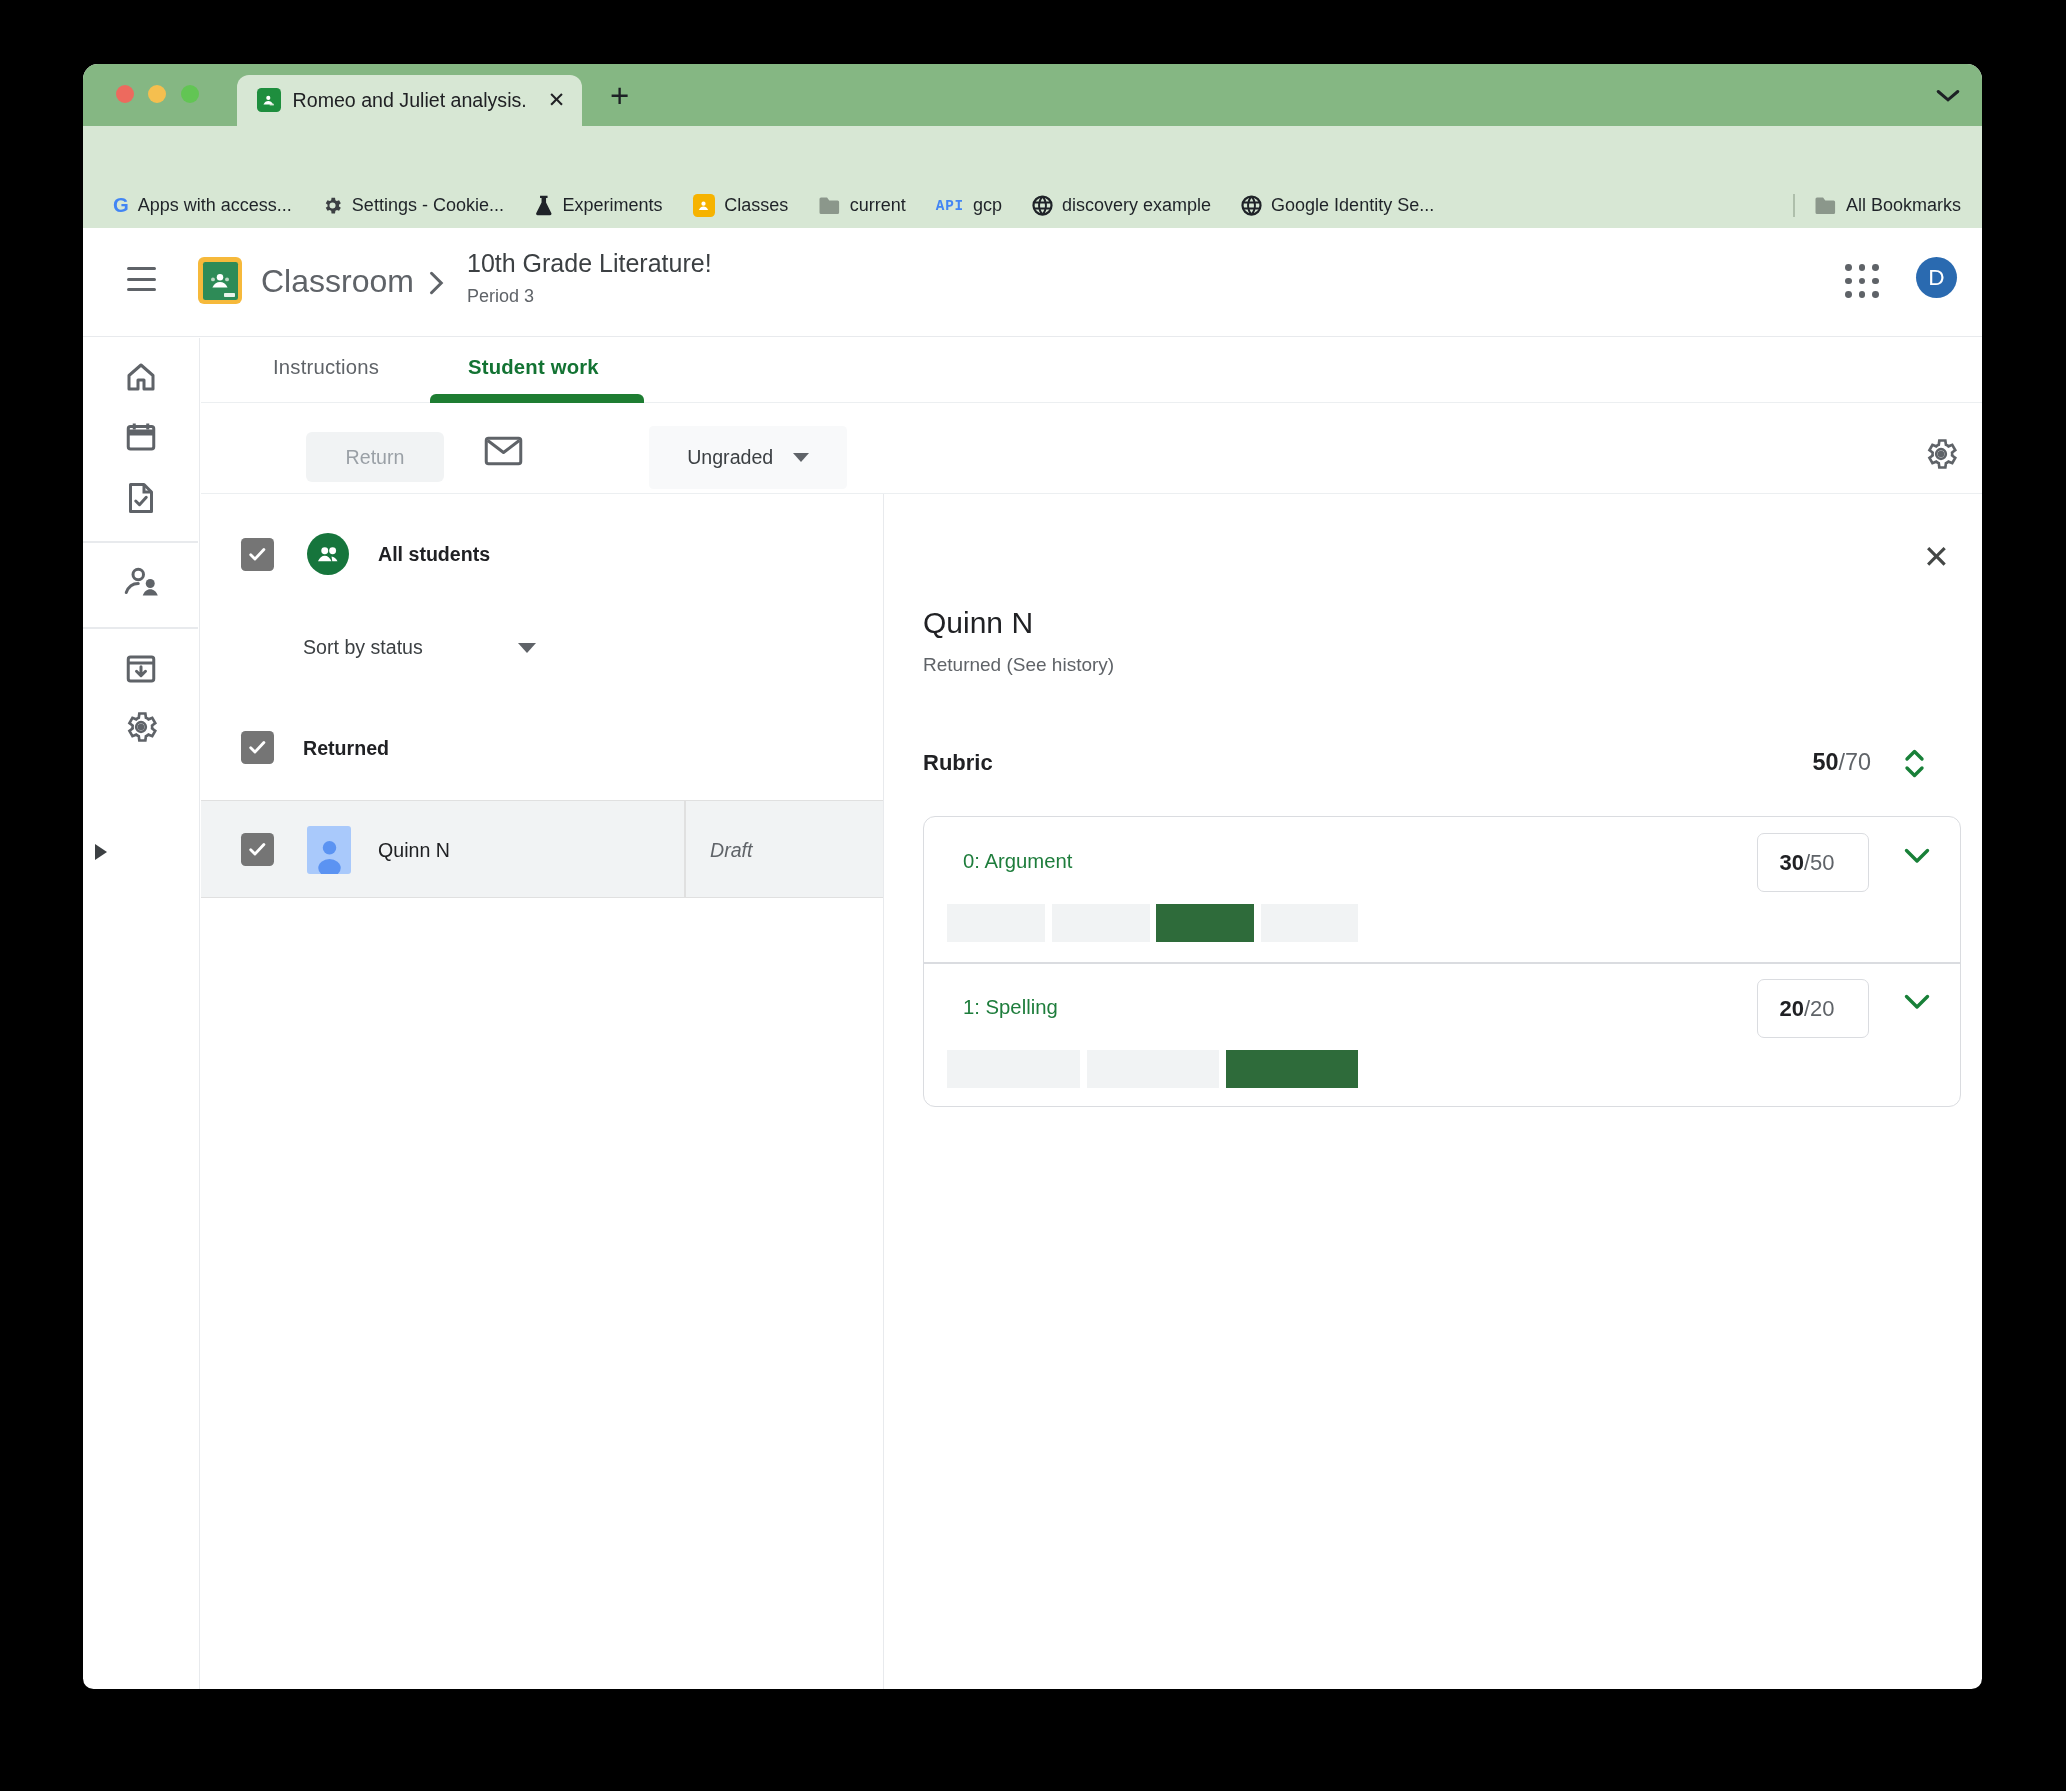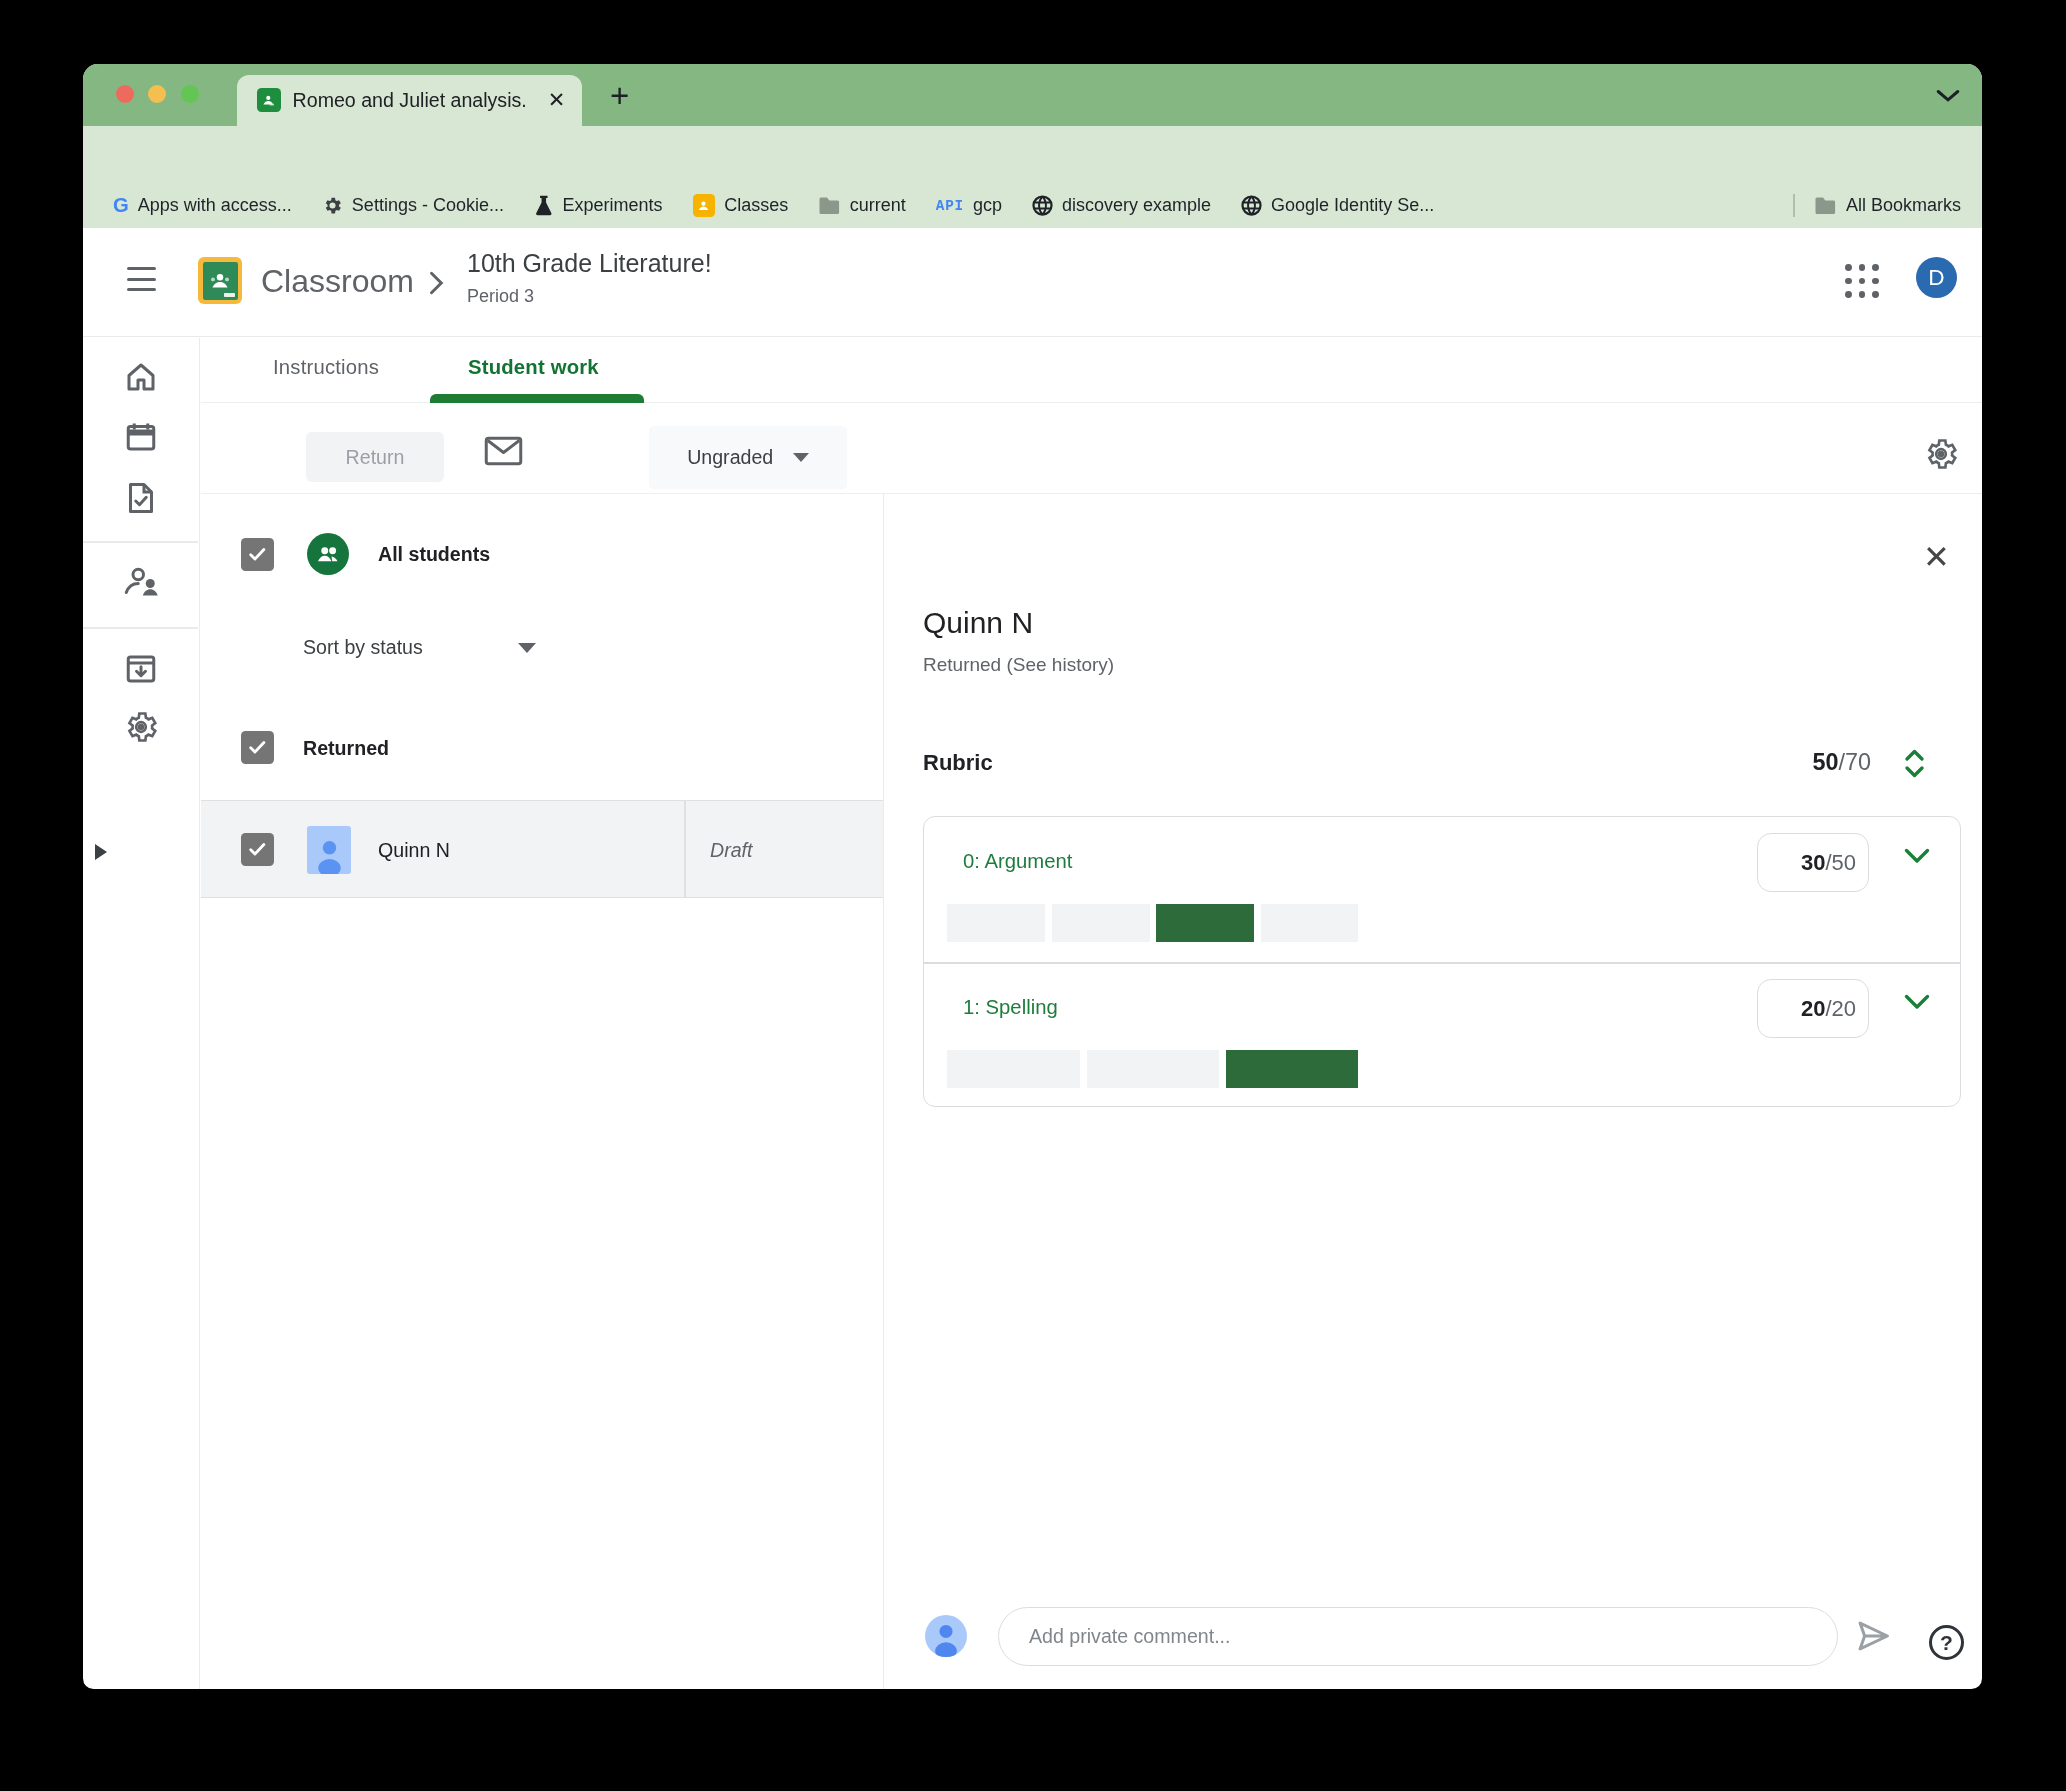--- a/index.html
+++ b/index.html
@@ -117,21 +117,21 @@
   .rubric-score { position:absolute; right:90px; top:-1.5px; font-size:23.4px; color:#5f6368; }
   .rubric-score b { color:#202124; }
   .unfold { position:absolute; right:33px; top:-4.5px; }
   .rubric-card { position:absolute; left:37px; top:322px; width:1038px; height:291px;
                  border:1.5px solid #dadce0; border-radius:12px; }
   .crit { position:absolute; left:0; width:100%; height:145px; }
   .crit-1 { top:0; } .crit-2 { top:146px; }
   .crit-div { position:absolute; left:0; top:145px; width:100%; height:1.5px; background:#dadce0; }
   .crit-name { position:absolute; left:39px; top:33px; font-size:20.3px; color:#1e7d3c; }
   .score-box { position:absolute; left:833px; top:16px; width:112px; height:59px; border:1.5px solid #dadce0;
-               border-radius:14px; display:flex; align-items:center; justify-content:flex-end; padding-right:12px;
+               border-radius:7px; display:flex; align-items:center; justify-content:center; padding-right:12px;
                font-size:22px; color:#5f6368; }
   .score-box b { color:#202124; }
   .crit-chevron { position:absolute; left:978px; top:29px; }
   .level-blocks { position:absolute; left:23.4px; top:87px; width:411px; height:38px; display:flex; gap:6.8px; }
   .level-block { flex:1; background:#f1f3f4; }
   .level-block.selected { background:#2e6b3a; }
 
   .comment-bar { position:absolute; left:0; top:1102px; width:100%; height:83px; }
   .comment-avatar { position:absolute; left:39px; top:19px; width:42px; height:42px; border-radius:50%; background:#a9c9fb;
                     overflow:hidden; display:flex; align-items:flex-end; justify-content:center; }
@@ -529,34 +529,19 @@
                   </svg>
               </span>
               <div class="level-blocks">
                   <div class="level-block"></div>
                   <div class="level-block"></div>
                   <div class="level-block selected"></div>
                 </div>
             </div>
           </div>
 
-          <div class="comment-bar">
-            <span class="comment-avatar">
-              <svg width="32" height="38" viewBox="0 0 44 52">
-                  <circle cx="22" cy="17" r="9" fill="#4f87ee"></circle>
-                  <ellipse cx="22" cy="44" rx="15" ry="12" fill="#4f87ee"></ellipse>
-                </svg>
-            </span>
-            <input class="comment-input" placeholder="Add private comment..." style="">
-            <span class="send-btn">
-              <svg width="38" height="38" viewBox="0 0 50 50">
-                  <path d="M8 42L44 25 8 8l6 17-6 17zM14 25h28" stroke="#9aa0a6" stroke-width="4" fill="none" stroke-linejoin="round" stroke-linecap="round"></path>
-                </svg>
-            </span>
-            <span class="help-btn">?</span>
-          </div>
         </div>
 
       </div>
     </div>
   </div>
 </div>
 
 
 </body></html>

